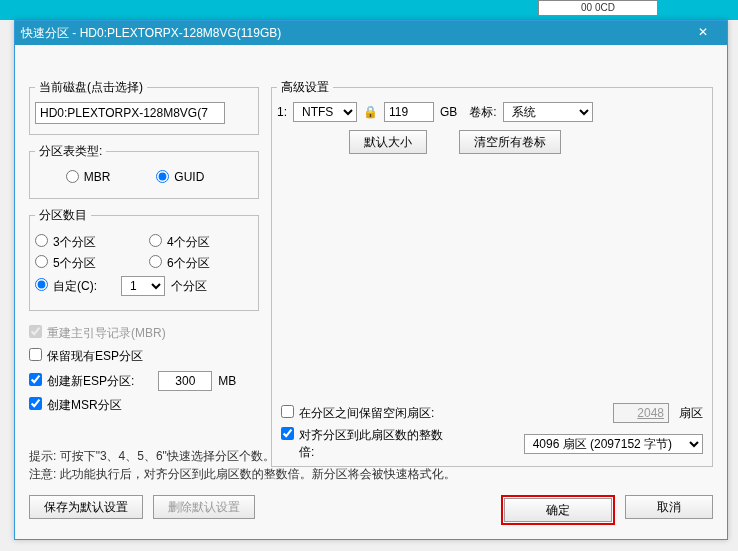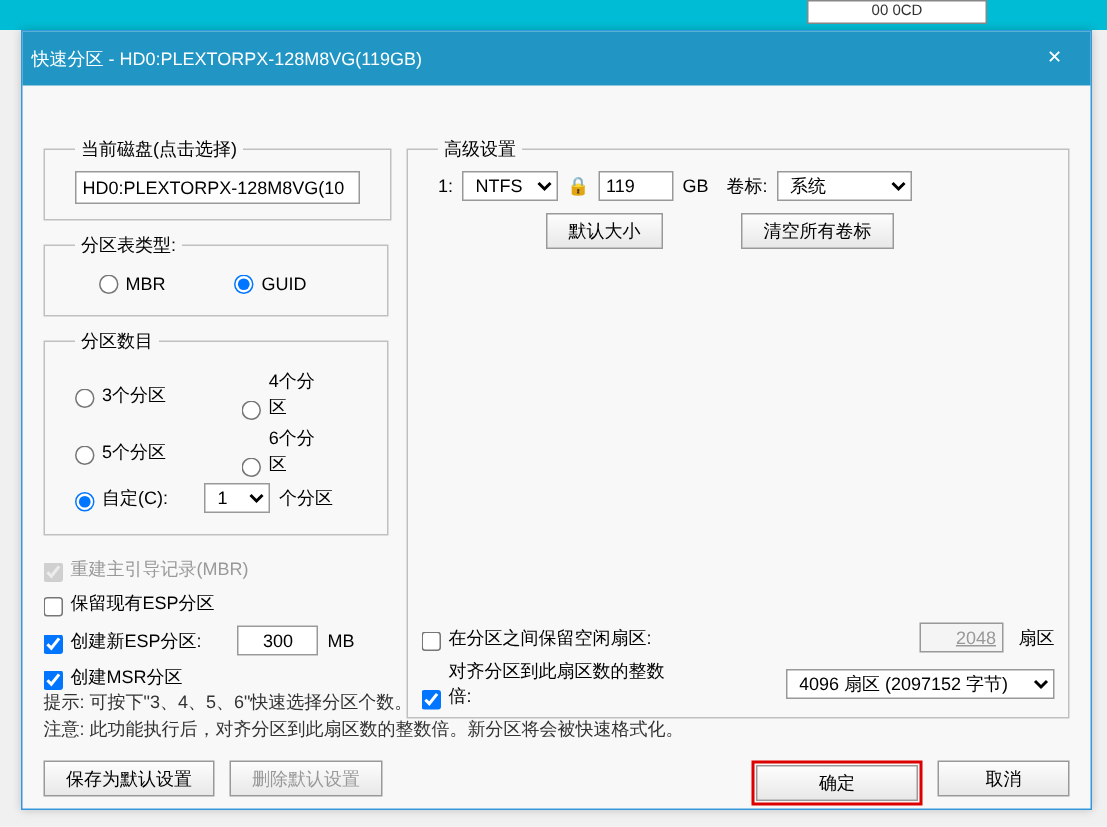--- a/index.html
+++ b/index.html
@@ -1,28 +1,28 @@
 <!DOCTYPE html>
 <html><head>
 <meta charset="utf-8">
 <style>
 *{box-sizing:border-box;margin:0;padding:0;font-family:"Microsoft YaHei","SimSun",sans-serif;font-size:12px}
 body{background:#f0f0f0;width:738px;height:551px;position:relative;overflow:hidden}
 .bgtop{position:absolute;top:0;left:0;right:0;height:20px;background:#00bcd4}
 .bgbar{position:absolute;top:0;right:80px;width:120px;height:16px;background:#fff;border:1px solid #888;font-size:10px;text-align:center;line-height:14px;color:#333}
 .dialog{position:absolute;top:20px;left:14px;width:714px;height:520px;background:#f8f8f8;border:1px solid #3399dd;box-shadow:0 0 6px rgba(0,0,0,.2)}
-.titlebar{height:36px;background:#2196c4;color:#fff;display:flex;align-items:center;padding:0 6px;font-size:12px}
+.titlebar{height:24px;background:#2196c4;color:#fff;display:flex;align-items:center;padding:0 6px;font-size:12px}
 .titlebar .ttl{flex:1}
 .closebtn{width:36px;height:24px;background:#2196c4;color:#fff;text-align:center;line-height:22px;cursor:pointer}
 .content{padding:10px 14px;position:relative;height:calc(100% - 24px)}
-fieldset{border:1px solid #c0c0c0;padding:6px 20px 10px;margin-bottom:8px}
+fieldset{border:1px solid #c0c0c0;padding:6px 5px 10px;margin-bottom:8px}
 legend{padding:0 4px;font-size:12px}
 .row{display:flex;align-items:center;margin:4px 0;gap:6px}
 .diskbox{width:190px;height:22px;border:1px solid #999;background:#fff;padding:2px 4px;display:flex;align-items:center;font-size:12px;overflow:hidden;white-space:nowrap}
-label.rd{display:inline-flex;align-items:flex-end;margin-right:18px;gap:3px;cursor:pointer}
+label.rd{display:inline-flex;align-items:flex-start;margin-right:18px;gap:3px;cursor:pointer}
 input[type=radio],input[type=checkbox]{margin-right:2px}
 select,input[type=text]{border:1px solid #999;background:#fff;height:20px;padding:0 4px;font-size:12px}
 .btn{height:24px;border:1px solid #999;background:linear-gradient(#fdfdfd,#e8e8e8);padding:0 14px;cursor:pointer;font-size:12px}
 .btn:disabled{color:#999}
 .advrow{display:flex;align-items:center;gap:6px;margin-bottom:8px}
 .lockicon{display:inline-block}
 .leftcol{position:absolute;left:14px;top:34px;width:230px}
 .rightcol{position:absolute;left:256px;top:34px;right:14px}
 .checks{margin-top:14px}
 .checks .row{margin:6px 0}
@@ -48,21 +48,21 @@
   <div class="titlebar">
     <span class="ttl">快速分区 - HD0:PLEXTORPX-128M8VG(119GB)</span>
     <div class="closebtn">✕</div>
   </div>
   <div class="content">
 
     <div class="leftcol">
       <fieldset>
         <legend>当前磁盘(点击选择)</legend>
         <div class="diskbox">
-          <span>HD0:PLEXTORPX-128M8VG(10</span>
+          <span>HD0:PLEXTORPX-128M8VG(7</span>
         </div>
       </fieldset>
 
       <fieldset>
         <legend>分区表类型:</legend>
         <div class="row" style="justify-content:center;gap:28px">
           <label class="rd">
               <input type="radio" name="pt" style="">
               <span>MBR</span>
             </label>
@@ -140,21 +140,21 @@
         <legend>高级设置</legend>
         <div class="advrow">
           <span>1:</span>
           <select class="sel-fs"><option>NTFS</option></select>
           <span class="lockicon">🔒</span>
           <input type="text" class="sz" value="119" style="">
           <span>GB</span>
           <span style="margin-left:6px">卷标:</span>
           <select class="sel-label"><option>系统</option></select>
         </div>
-        <div class="advrow" style="gap:52px;margin-left:72px">
+        <div class="advrow" style="gap:32px;margin-left:72px">
           <button class="btn">默认大小</button>
           <button class="btn">清空所有卷标</button>
         </div>
 
         <div style="position:absolute;bottom:10px;left:10px;right:10px">
           <div class="row" style="gap:10px">
             <label class="rd">
                 <input type="checkbox" style="">
                 <span>在分区之间保留空闲扇区:</span>
               </label>

